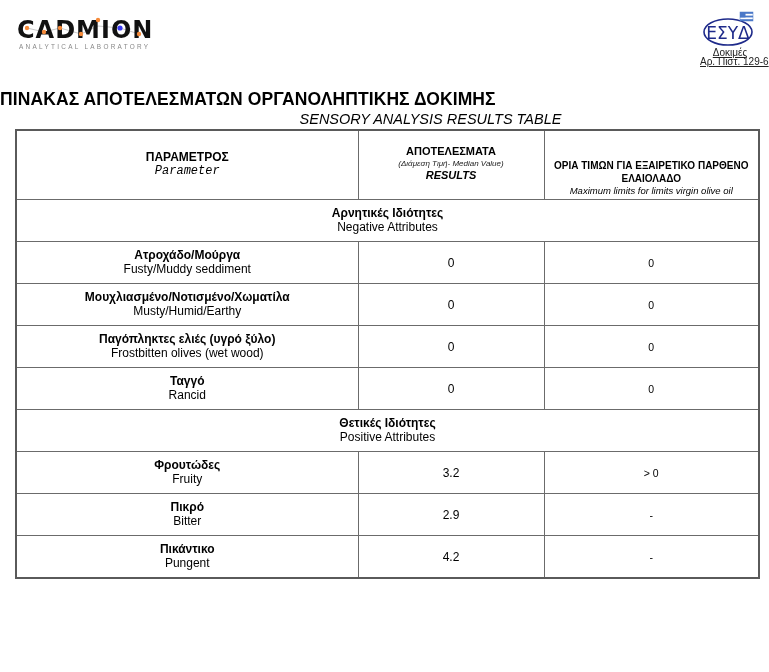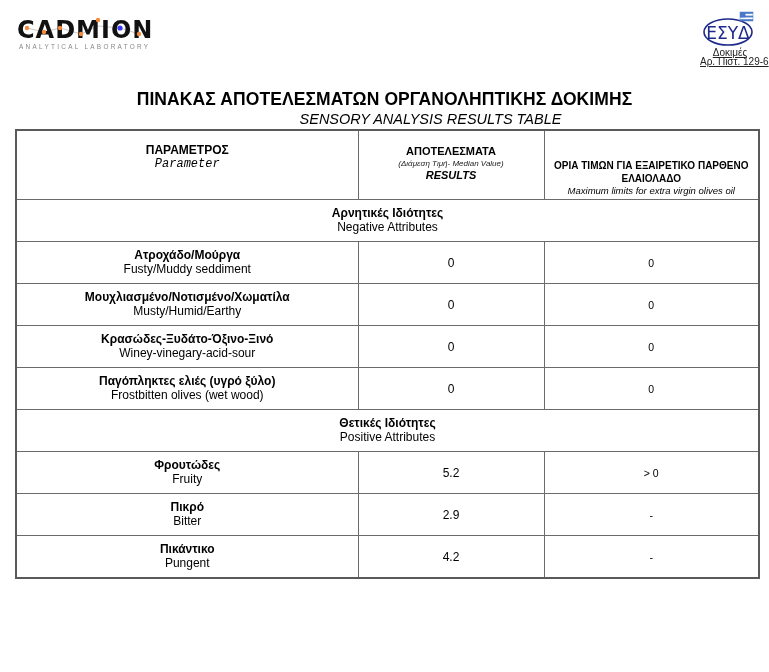--- a/index.html
+++ b/index.html
@@ -6,30 +6,30 @@
   body { width: 769px; height: 672px; position: relative; overflow: hidden; font-family: "Liberation Sans", sans-serif; color: #000; }
 
   .logo { position: absolute; left: 17px; top: 14px; width: 140px; height: 40px; }
   .logo svg { display: block; }
   .logo-sub { position: absolute; left: 19px; top: 43px; font-size: 6.4px; letter-spacing: 2.3px; color: #888; white-space: nowrap; }
 
   .esyd { position: absolute; left: 700px; top: 10px; width: 60px; height: 64px; text-align: center; }
   .esyd svg { display: block; margin: 0 auto; }
   .esyd-line { font-size: 10px; line-height: 9px; color: #222; white-space: nowrap; text-decoration: underline; }
 
-  .title-gr { position: absolute; left: 0; width: 769px; top: 89px; text-align: center; font-weight: bold; font-size: 17.5px; letter-spacing: 0.1px; }
+  .title-gr { position: absolute; left: 0; width: 769px; top: 89px; text-align: left; font-weight: bold; font-size: 17.5px; letter-spacing: 0.1px; }
   .title-en { position: absolute; left: 0; width: 769px; top: 111px; text-align: center; font-style: italic; font-size: 14.5px; padding-left: 46px; }
 
   table.results { position: absolute; left: 15px; top: 129px; width: 743px; border-collapse: collapse; table-layout: fixed; }
   table.results td, table.results th { border: 1px solid #6b6b6b; text-align: center; padding: 0; font-weight: normal; }
   table.results { border: 2px solid #5a5a5a; }
   col.c1 { width: 342px; } col.c2 { width: 186px; } col.c3 { width: 215px; }
 
   tr.head th { height: 68px; vertical-align: top; }
-  .h1-gr { font-weight: bold; font-size: 12px; margin-top: 12px; line-height: 14px; }
+  .h1-gr { font-weight: bold; font-size: 12px; margin-top: 19px; line-height: 14px; }
   .h1-en { font-style: italic; font-size: 12px; line-height: 14px; font-family: Liberation Mono, monospace; }
   .h2-gr { font-weight: bold; font-size: 11px; margin-top: 14px; line-height: 13px; }
   .h2-note { font-style: italic; font-size: 8px; line-height: 11px; color: #222; }
   .h2-en { font-style: italic; font-weight: bold; font-size: 11px; line-height: 13px; }
   .h3-gr { font-weight: bold; font-size: 10px; margin-top: 28px; line-height: 13px; }
   .h3-en { font-style: italic; font-size: 9.5px; line-height: 12px; }
 
   tr.section td { height: 41px; }
   tr.row td { height: 41px; }
   .gr { font-weight: bold; font-size: 12px; line-height: 14px; }
@@ -84,21 +84,21 @@
       <div class="h1-gr">ΠΑΡΑΜΕΤΡΟΣ</div>
       <div class="h1-en">Parameter</div>
     </th>
     <th>
       <div class="h2-gr">ΑΠΟΤΕΛΕΣΜΑΤΑ</div>
       <div class="h2-note">(Διάμεση Τιμή- Median Value)</div>
       <div class="h2-en">RESULTS</div>
     </th>
     <th>
       <div class="h3-gr">ΟΡΙΑ ΤΙΜΩΝ ΓΙΑ ΕΞΑΙΡΕΤΙΚΟ ΠΑΡΘΕΝΟ ΕΛΑΙΟΛΑΔΟ</div>
-      <div class="h3-en">Maximum limits for extra virgin olives oil</div>
+      <div class="h3-en">Maximum limits for limits virgin olive oil</div>
     </th>
   </tr>
 
   <tr class="section">
     <td colspan="3">
       <div class="gr">Αρνητικές Ιδιότητες</div>
       <div class="en">Negative Attributes</div>
     </td>
   </tr>
   <tr class="row">
@@ -112,47 +112,47 @@
   <tr class="row">
     <td>
           <div class="gr">Μουχλιασμένο/Νοτισμένο/Χωματίλα</div>
           <div class="en">Musty/Humid/Earthy</div>
         </td>
     <td class="val">0</td>
     <td class="lim">0</td>
   </tr>
   <tr class="row">
     <td>
-          <div class="gr">Κρασώδες-Ξυδάτο-Όξινο-Ξινό</div>
-          <div class="en">Winey-vinegary-acid-sour</div>
+          <div class="gr">Παγόπληκτες ελιές (υγρό ξύλο)</div>
+          <div class="en">Frostbitten olives (wet wood)</div>
         </td>
     <td class="val">0</td>
     <td class="lim">0</td>
   </tr>
   <tr class="row">
     <td>
-          <div class="gr">Παγόπληκτες ελιές (υγρό ξύλο)</div>
-          <div class="en">Frostbitten olives (wet wood)</div>
+          <div class="gr">Ταγγό</div>
+          <div class="en">Rancid</div>
         </td>
     <td class="val">0</td>
     <td class="lim">0</td>
   </tr>
 
   <tr class="section">
     <td colspan="3">
       <div class="gr">Θετικές Ιδιότητες</div>
       <div class="en">Positive Attributes</div>
     </td>
   </tr>
   <tr class="row">
     <td>
           <div class="gr">Φρουτώδες</div>
           <div class="en">Fruity</div>
         </td>
-    <td class="val">5.2</td>
+    <td class="val">3.2</td>
     <td class="lim">&gt; 0</td>
   </tr>
   <tr class="row">
     <td>
           <div class="gr">Πικρό</div>
           <div class="en">Bitter</div>
         </td>
     <td class="val">2.9</td>
     <td class="lim">-</td>
   </tr>

